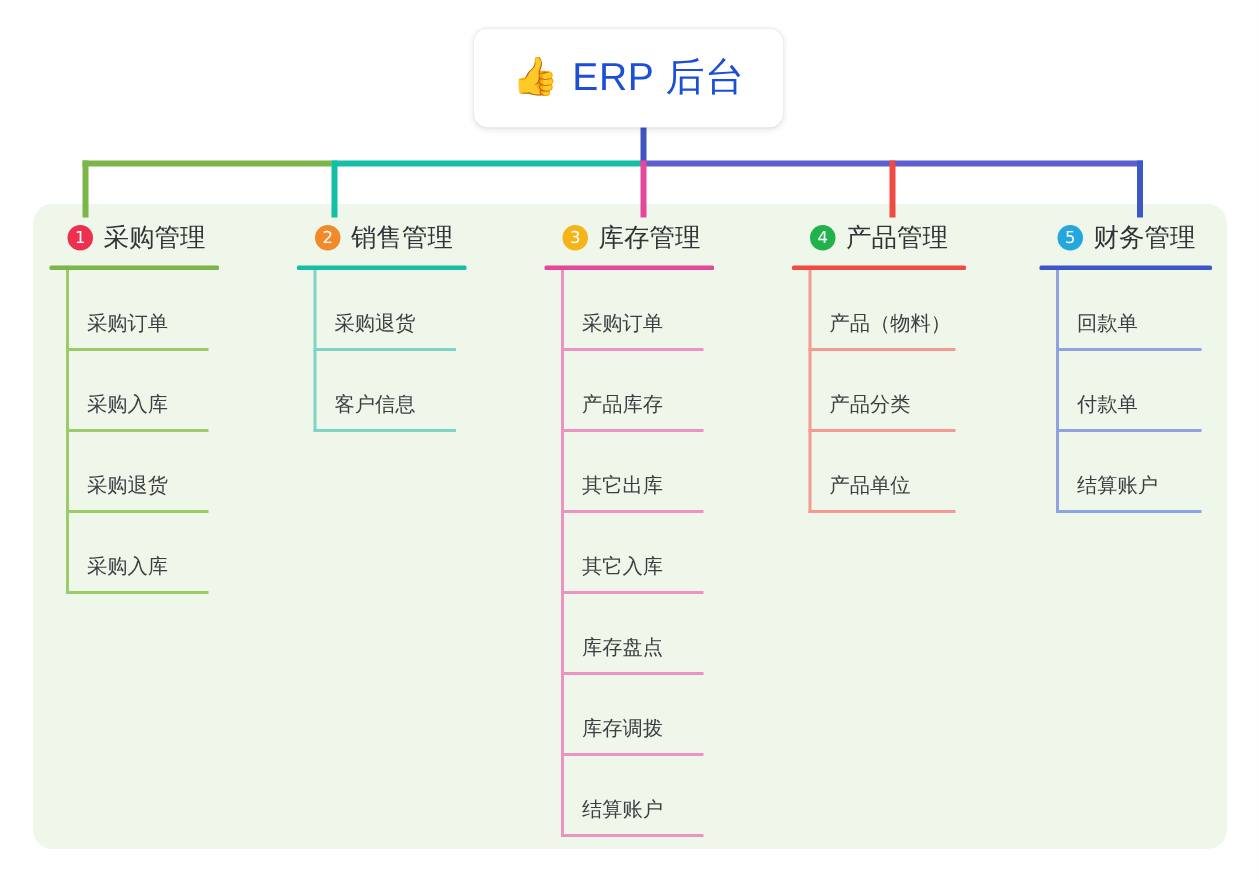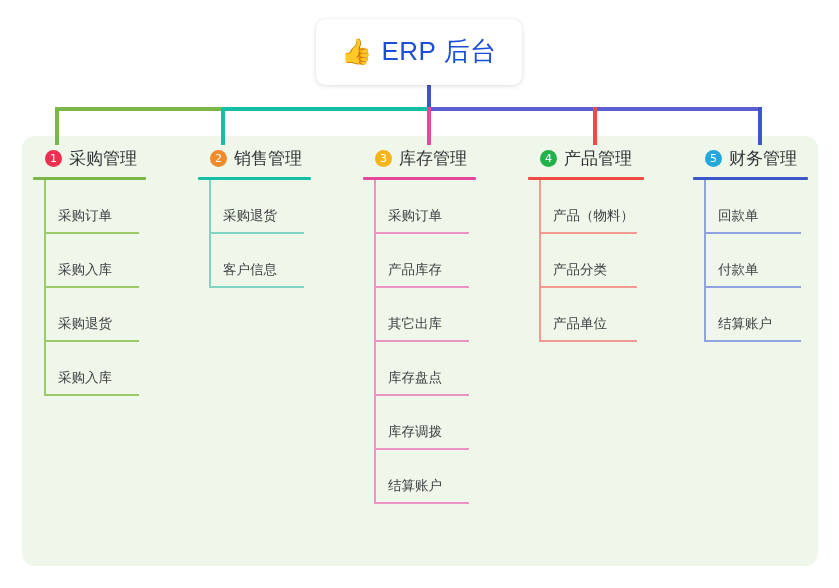--- a/index.html
+++ b/index.html
@@ -245,20 +245,25 @@
             <div class="leaf-label">产品库存</div>
           </div>
           <div class="leaf">
             <div class="leaf-spine" style="background: rgb(235, 147, 194);"></div>
             <div class="leaf-rule" style="background: rgb(235, 147, 194); width: 95px;"></div>
             <div class="leaf-label">其它出库</div>
           </div>
           <div class="leaf">
             <div class="leaf-spine" style="background: rgb(235, 147, 194);"></div>
             <div class="leaf-rule" style="background: rgb(235, 147, 194); width: 95px;"></div>
+            <div class="leaf-label">其它入库</div>
+          </div>
+          <div class="leaf">
+            <div class="leaf-spine" style="background: rgb(235, 147, 194);"></div>
+            <div class="leaf-rule" style="background: rgb(235, 147, 194); width: 95px;"></div>
             <div class="leaf-label">库存盘点</div>
           </div>
           <div class="leaf">
             <div class="leaf-spine" style="background: rgb(235, 147, 194);"></div>
             <div class="leaf-rule" style="background: rgb(235, 147, 194); width: 95px;"></div>
             <div class="leaf-label">库存调拨</div>
           </div>
           <div class="leaf">
             <div class="leaf-spine" style="background: rgb(235, 147, 194);"></div>
             <div class="leaf-rule" style="background: rgb(235, 147, 194); width: 95px;"></div>

